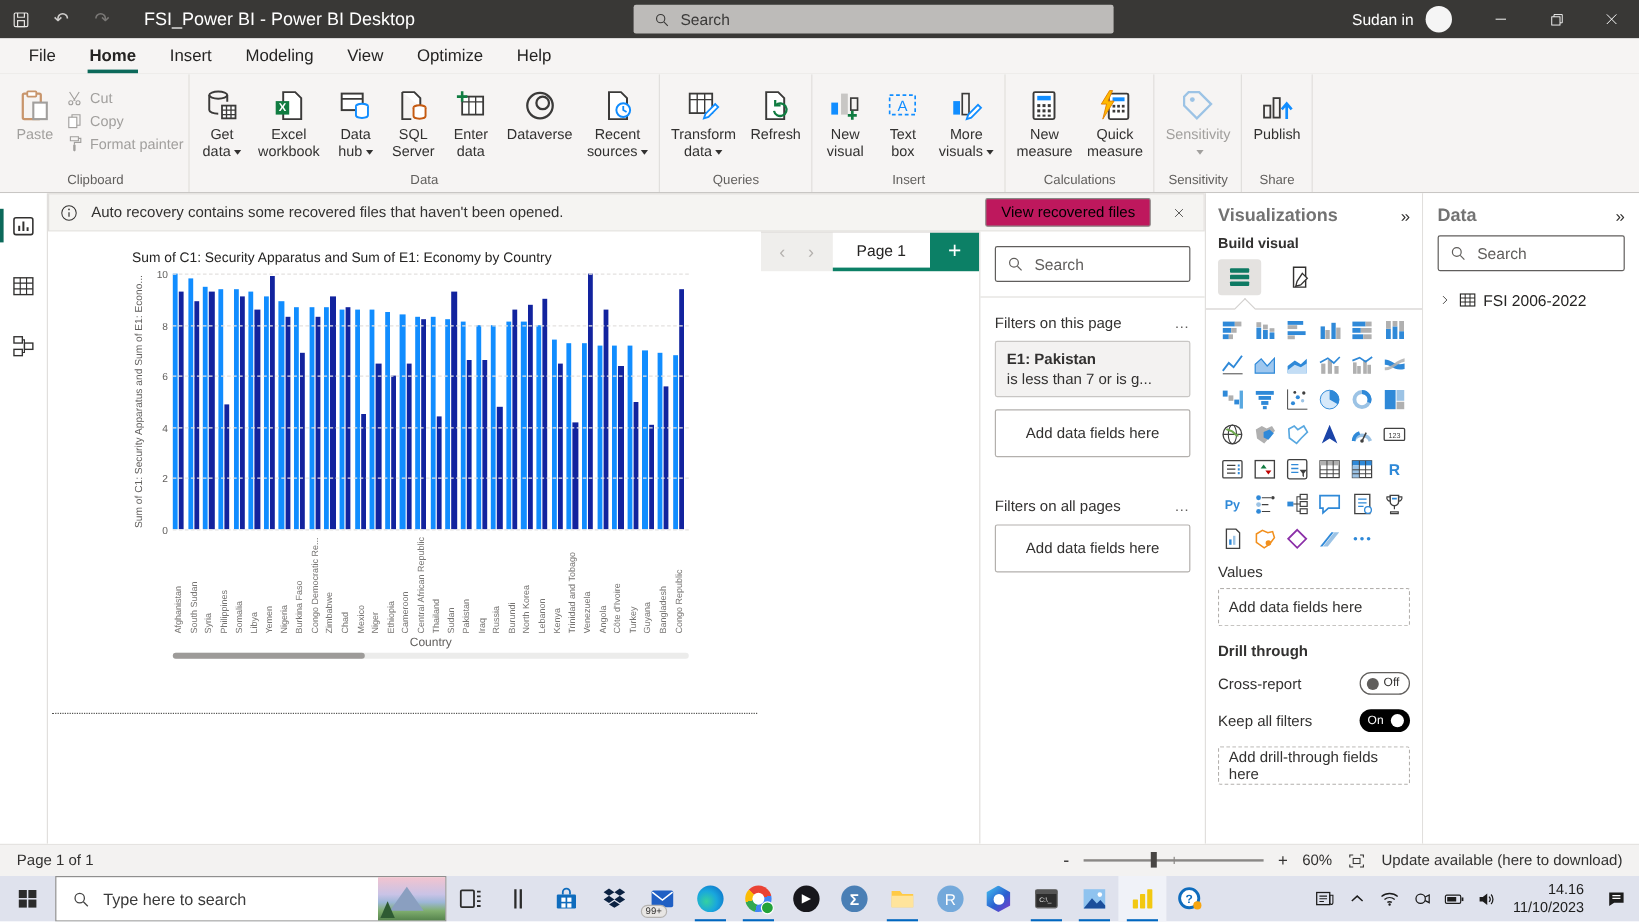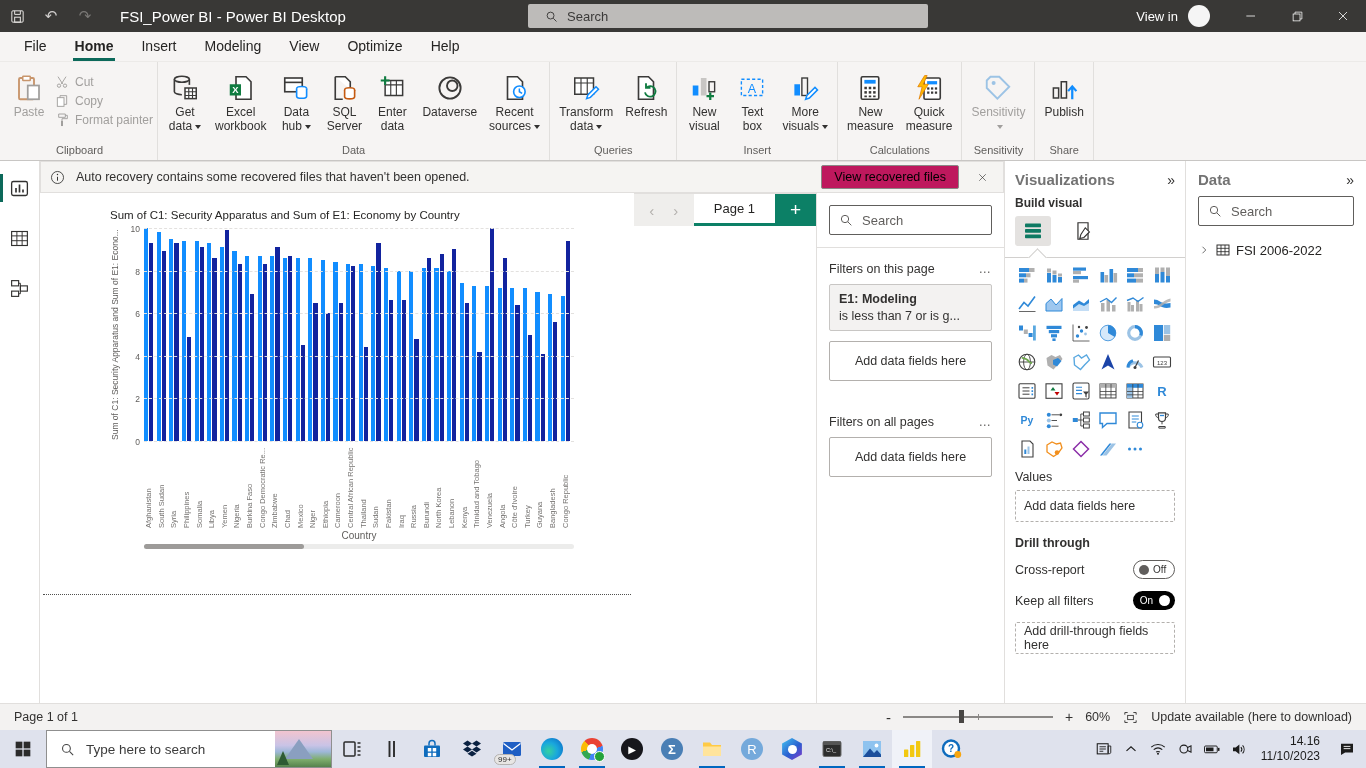--- a/index.html
+++ b/index.html
@@ -128,21 +128,21 @@
 #statusbar{height:27px;background:#f3f2f1;border-top:1px solid #e1dfdd;display:flex;align-items:center;padding:0 14px;font-size:12.5px;color:#323130}
 #status-right{margin-left:auto;display:flex;align-items:center;gap:12px}
 #zoomslider{display:flex;align-items:center;gap:8px}
 #ztrack{width:150px;height:1.5px;background:#8a8886;position:relative}
 #zthumb{position:absolute;left:56px;top:-6px;width:5px;height:13px;background:#484644}
 #ztick{position:absolute;left:75px;top:-2.5px;width:1px;height:6px;background:#8a8886}
 
 
 #taskbar{height:38px;background:#dfe2ed;display:flex;align-items:stretch}
 .tb-cell{width:46px;display:flex;align-items:center;justify-content:center;position:relative}
-#tb-searchbox{width:286px;background:#fff;border:1px solid #8f8f8f;display:flex;align-items:center;padding-left:12px;gap:10px;color:#444;position:relative}
+#tb-searchbox{width:326px;background:#fff;border:1px solid #8f8f8f;display:flex;align-items:center;padding-left:12px;gap:10px;color:#444;position:relative}
 #tb-searchbox .ph{font-size:13.5px;color:#3b3b3b}
 #tb-img{position:absolute;right:0;top:0;bottom:0;width:56px;background:linear-gradient(180deg,#f2c4cf 0%,#c9c3e6 40%,#9db7d8 58%,#7fae6e 78%,#55834d 100%);overflow:hidden}
 #tb-img::before{content:"";position:absolute;left:10px;top:8px;border-left:14px solid transparent;border-right:14px solid transparent;border-bottom:20px solid #8a9fc0;}
 #tb-img::after{content:"";position:absolute;left:2px;bottom:2px;border-left:6px solid transparent;border-right:6px solid transparent;border-bottom:14px solid #2e5b33}
 .app{width:40px;display:flex;align-items:center;justify-content:center;position:relative}
 .app.active::after{content:"";position:absolute;left:7px;right:7px;bottom:0;height:2.5px;background:#0067c0}
 .app.focused{background:#f0f2f8}
 .badge{position:absolute;left:2px;bottom:3px;background:#e8e6e4;border:1px solid #b5b3b1;border-radius:7px;font-size:8px;color:#323130;padding:0 3px;line-height:9px}
 .cssic{width:22px;height:22px;border-radius:50%;position:relative;display:flex;align-items:center;justify-content:center}
 .i-edge{background:radial-gradient(circle at 35% 60%,#35d1a0 0%,#19a7dd 45%,#0b62c4 100%)}
@@ -181,21 +181,21 @@
   <div id="tb-search">
     <span class="ic" id="ic-tbsearch">
         <svg width="15" height="15" viewBox="0 0 24 24">
           <circle cx="10.5" cy="10.5" r="5.5" fill="none" stroke="currentColor" stroke-width="1.5"></circle>
           <path d="M14.8 14.8L20 20" stroke="currentColor" stroke-width="1.5"></path>
         </svg>
       </span>
     <span class="ph">Search</span>
   </div>
   <div id="tb-right">
-    <span id="signin">View in</span>
+    <span id="signin">Sudan in</span>
     <span id="avatar"></span>
     <div class="winbtn">
         <span class="ic" id="ic-min">
           <svg width="16" height="16" viewBox="0 0 24 24">
             <path d="M5 12h13" stroke="#fff" stroke-width="1.2"></path>
           </svg>
         </span>
       </div>
     <div class="winbtn">
         <span class="ic" id="ic-restore">
@@ -870,21 +870,21 @@
             <span class="ph">Search</span>
           </div>
         </div>
         <div class="divider"></div>
         <div class="fpad">
           <div class="fsec-head">
             <span class="fsec-title">Filters on this page</span>
             <span class="fmore">…</span>
           </div>
           <div class="fcard">
-            <div class="fname">E1: Modeling</div>
+            <div class="fname">E1: Pakistan</div>
             <div class="fcond">is less than 7 or is g...</div>
           </div>
           <div class="faddbox">Add data fields here</div>
           <div class="fsec-head" style="margin-top:34px">
             <span class="fsec-title">Filters on all pages</span>
             <span class="fmore">…</span>
           </div>
           <div class="faddbox">Add data fields here</div>
         </div>
       </div>

